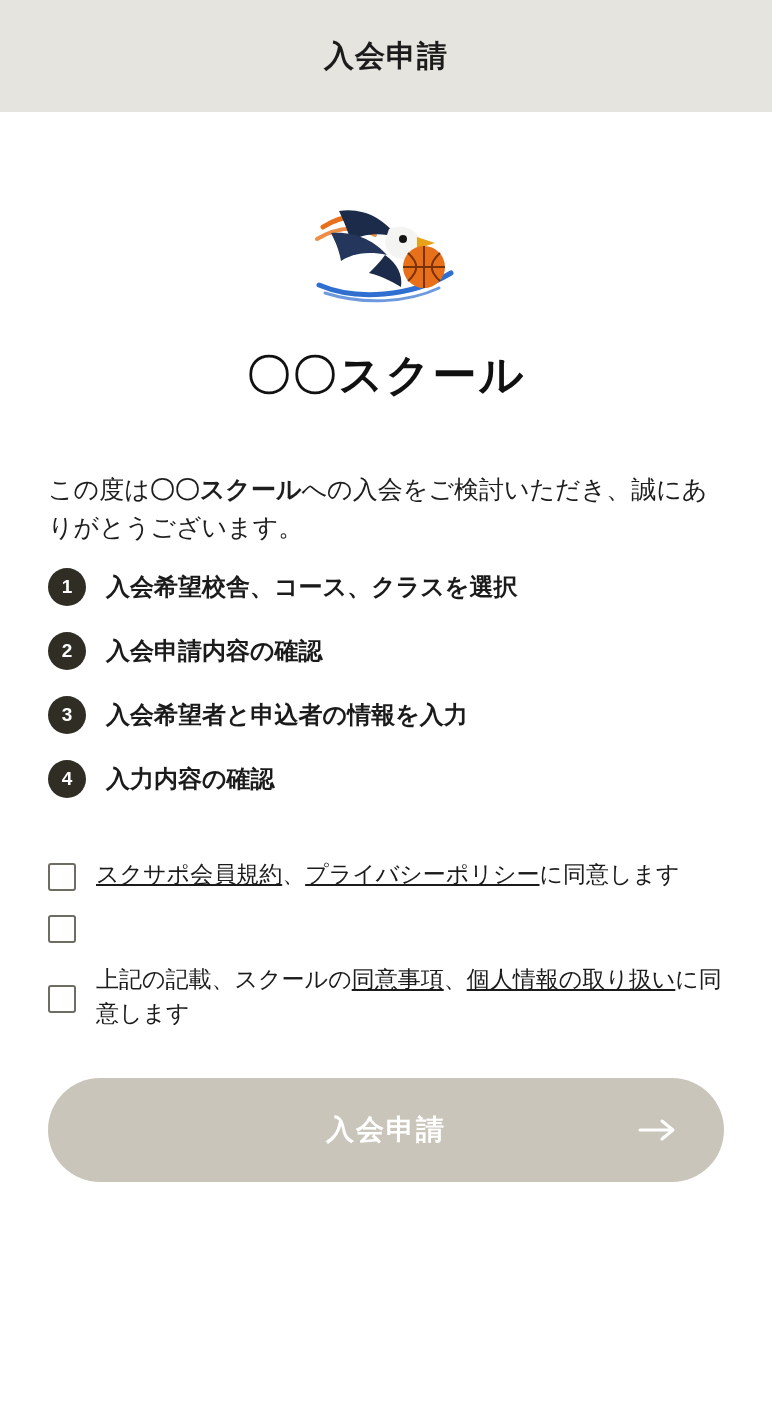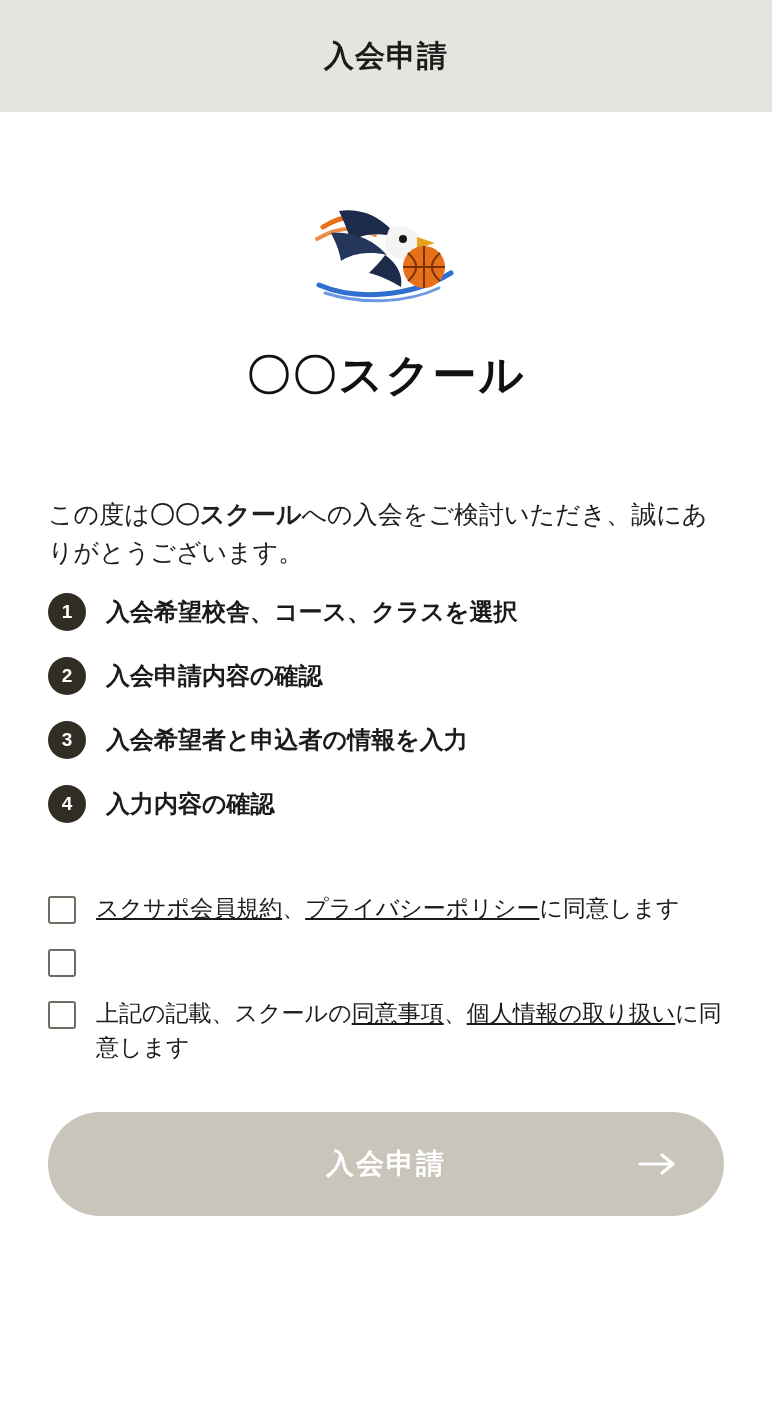--- a/index.html
+++ b/index.html
@@ -60,21 +60,21 @@
   }
   .school-name {
     margin-top: 28px;
     text-align: center;
     font-size: 44px;
     font-weight: bold;
     letter-spacing: 2px;
     color: #111111;
   }
   .intro {
-    margin-top: 91px;
+    margin-top: 66px;
     font-size: 25px;
     line-height: 1.5;
     color: #1e1e1e;
   }
   .intro b { font-weight: bold; }
 
   .section-title {
     margin-top: 74px;
     font-size: 25px;
     font-weight: bold;
@@ -106,23 +106,22 @@
     font-size: 24px;
     font-weight: bold;
     color: #1b1b1b;
   }
   
   .agreements {
     margin-top: 34px;
   }
   .agree-row {
     display: flex;
-    align-items: flex-start;
+    align-items: center;
     margin-bottom: 20px;
-    margin-top: 9px;
   }
   .checkbox {
     width: 28px;
     height: 28px;
     border: 2px solid #6f6c63;
     border-radius: 3px;
     background: #ffffff;
     flex: none;
     margin-top: 4px;
     box-sizing: border-box;

